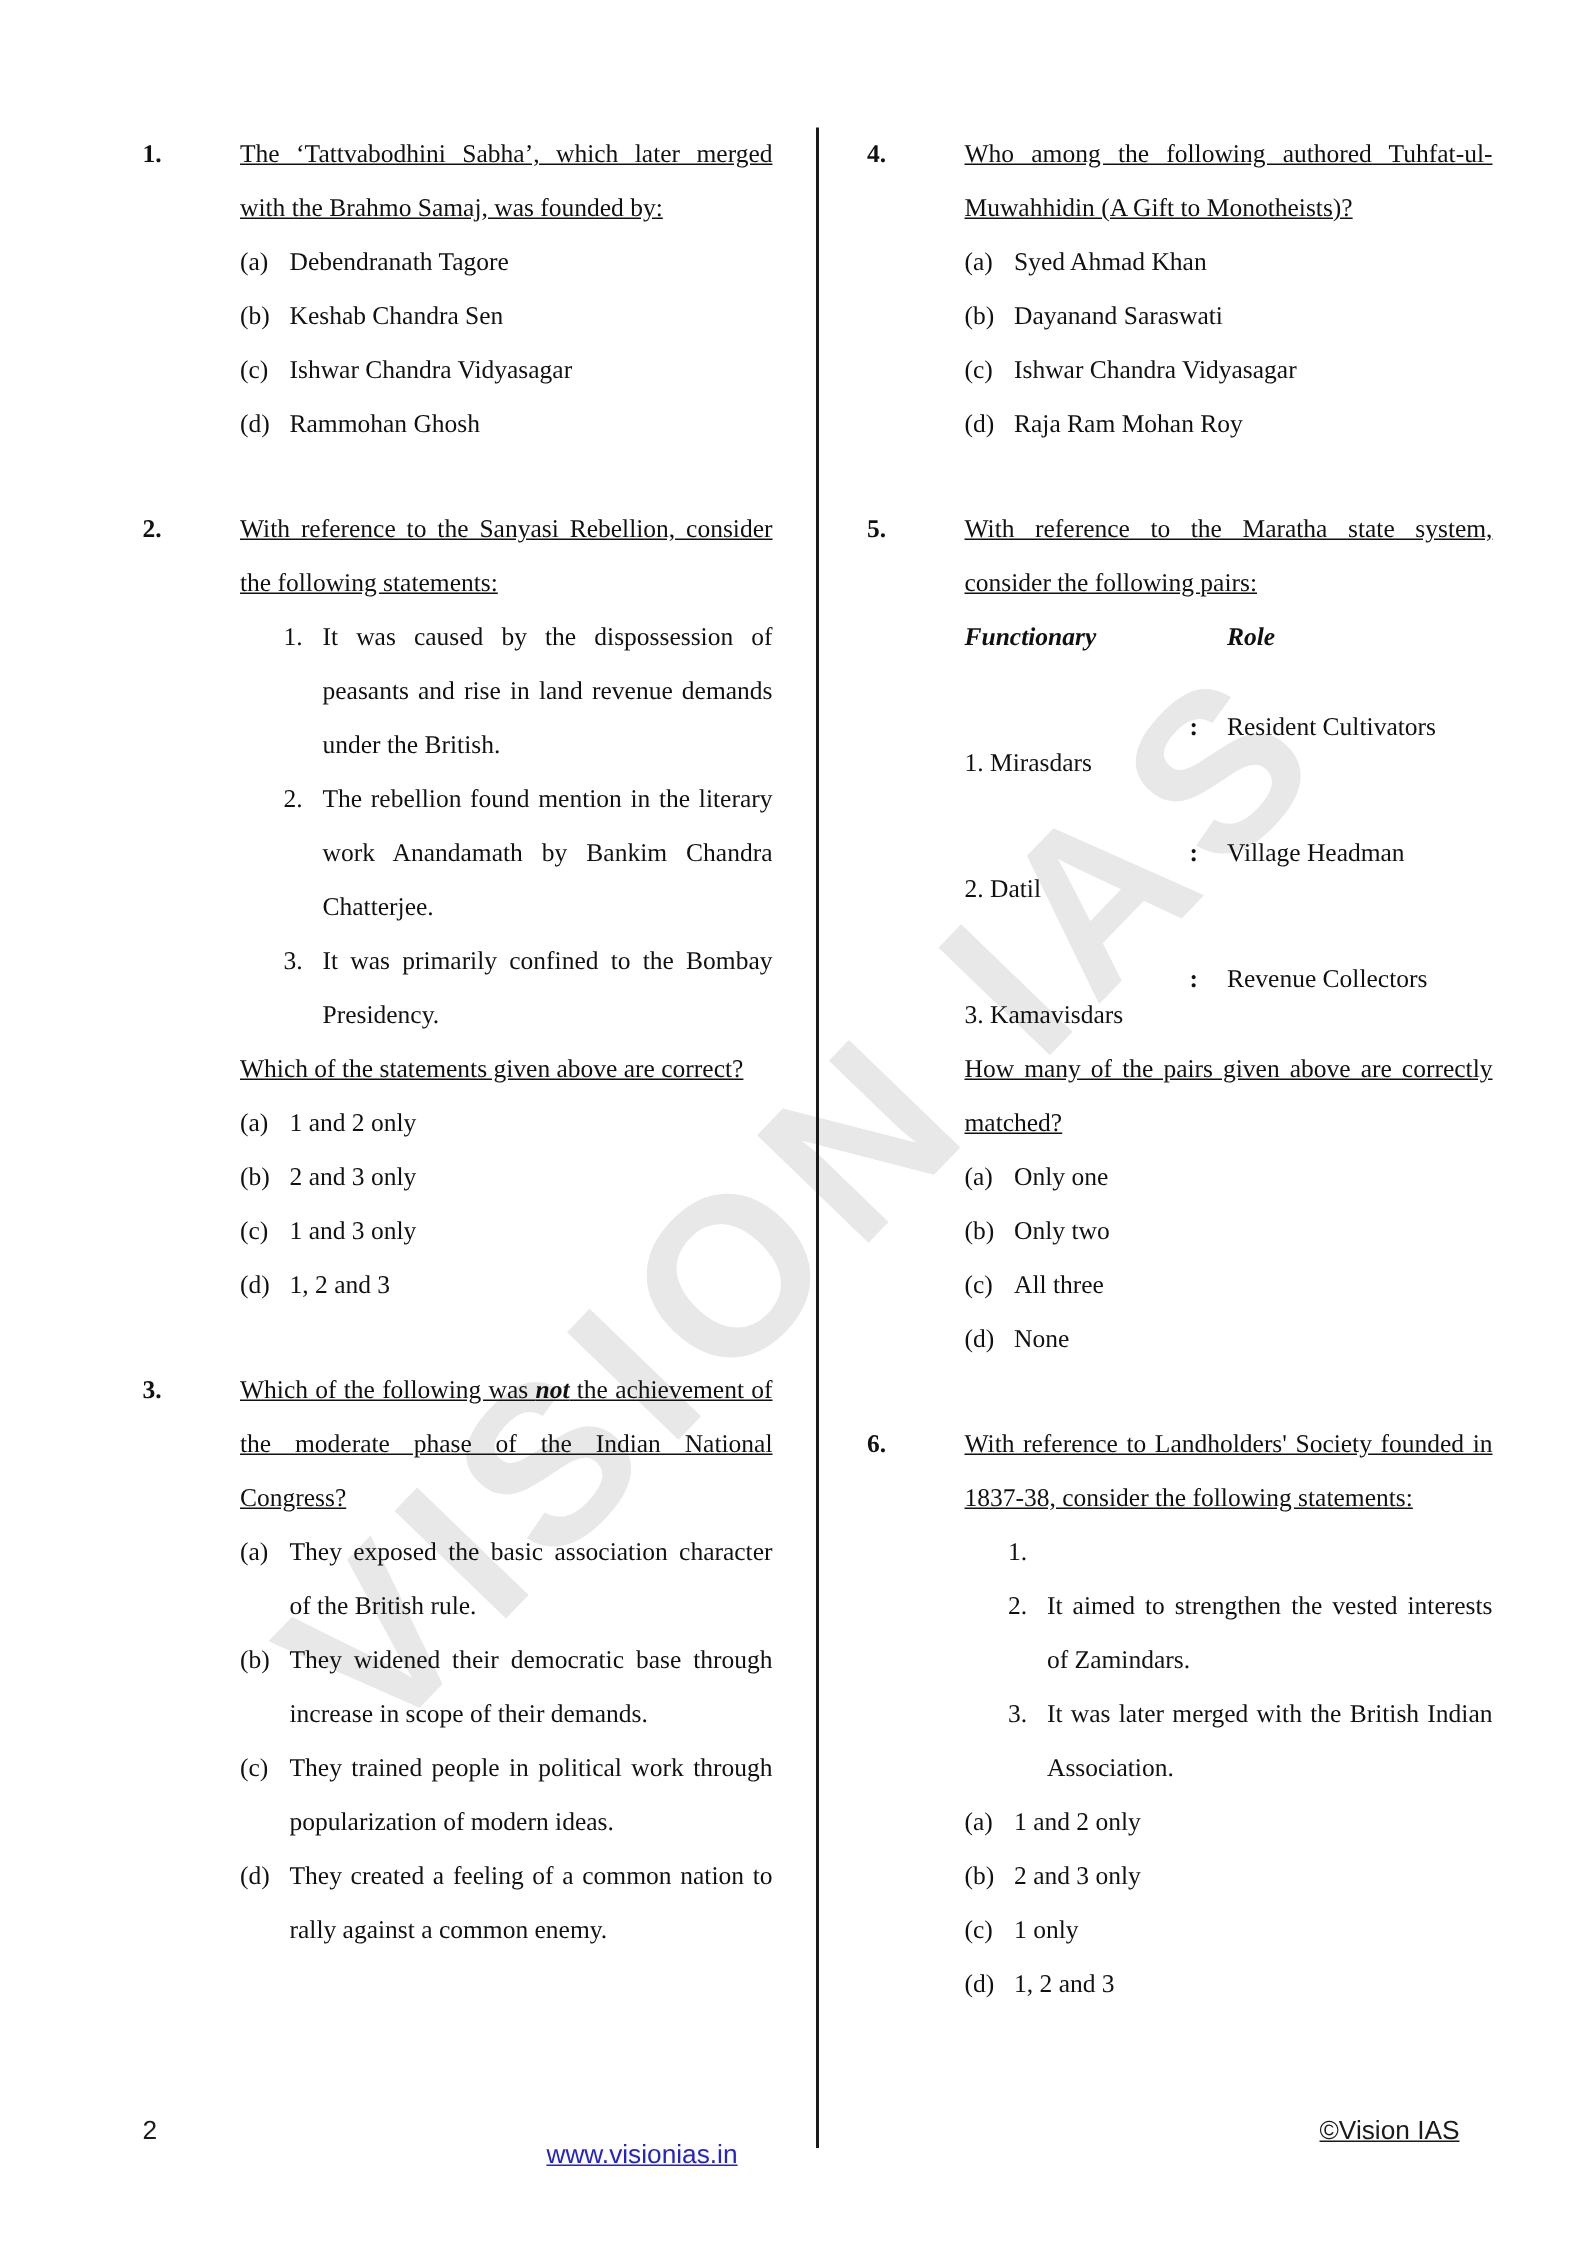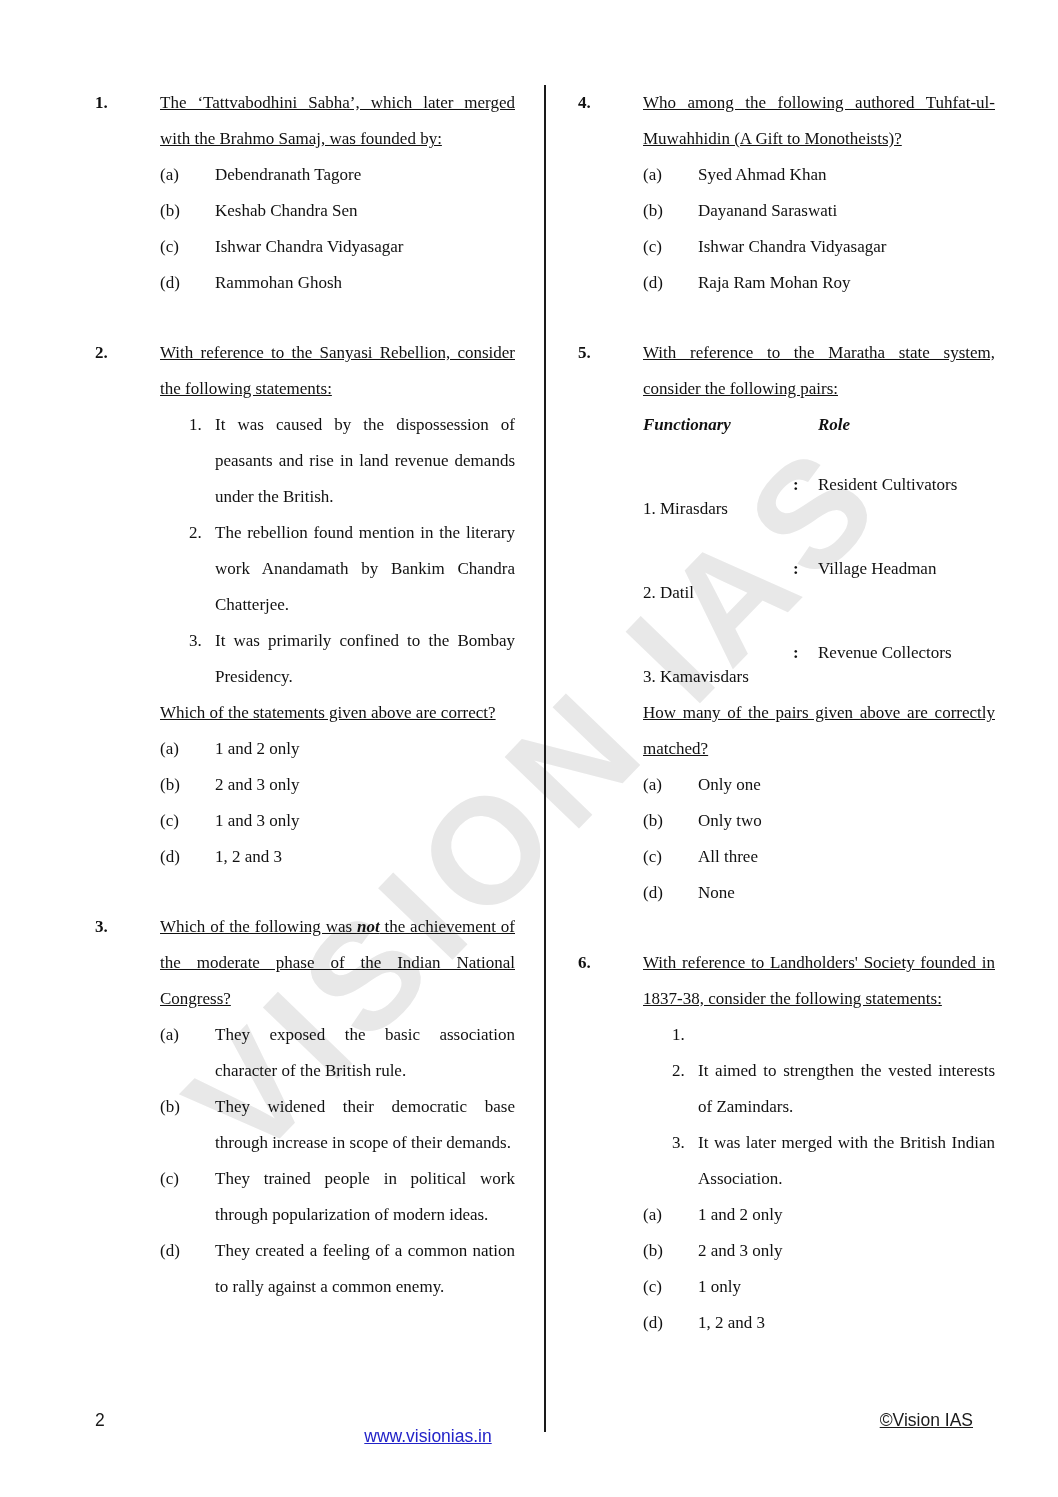--- a/index.html
+++ b/index.html
@@ -34,21 +34,21 @@
 
   .pair-row { display:flex;align-items:center; }
   .pair-func { width:150px; flex:none;margin-top:48px; }
   .pair-colon { width:25px; flex:none; font-weight:bold; }
   .pair-role { flex:1; }
   .pair-funchead { width:175px; flex:none; }
   .head { font-weight:bold; font-style:italic; }
 
   .option { display:flex; }
   .olabel { width:33px; flex:none; }
-  .otext { flex:1; text-align:justify;margin-left:22px; }
+  .otext { flex:1; text-align:justify; }
 
   .footer { position:absolute; top:1410px; left:0; width:1058px; height:42px; z-index:2;
             font-family:"Liberation Sans", sans-serif; font-size:17.5px; color:#1a1a1a; }
   .footer .pgnum { position:absolute; left:95px; top:0; }
   .footer .site  { position:absolute; left:428px; top:16px; transform:translateX(-50%);
                    color:var(--link-color,#2323c8); text-decoration:underline; cursor:pointer; }
   .footer .copy  { position:absolute; right:85px; top:0;text-decoration:underline; }
 </style>
 </head>
 <body>

